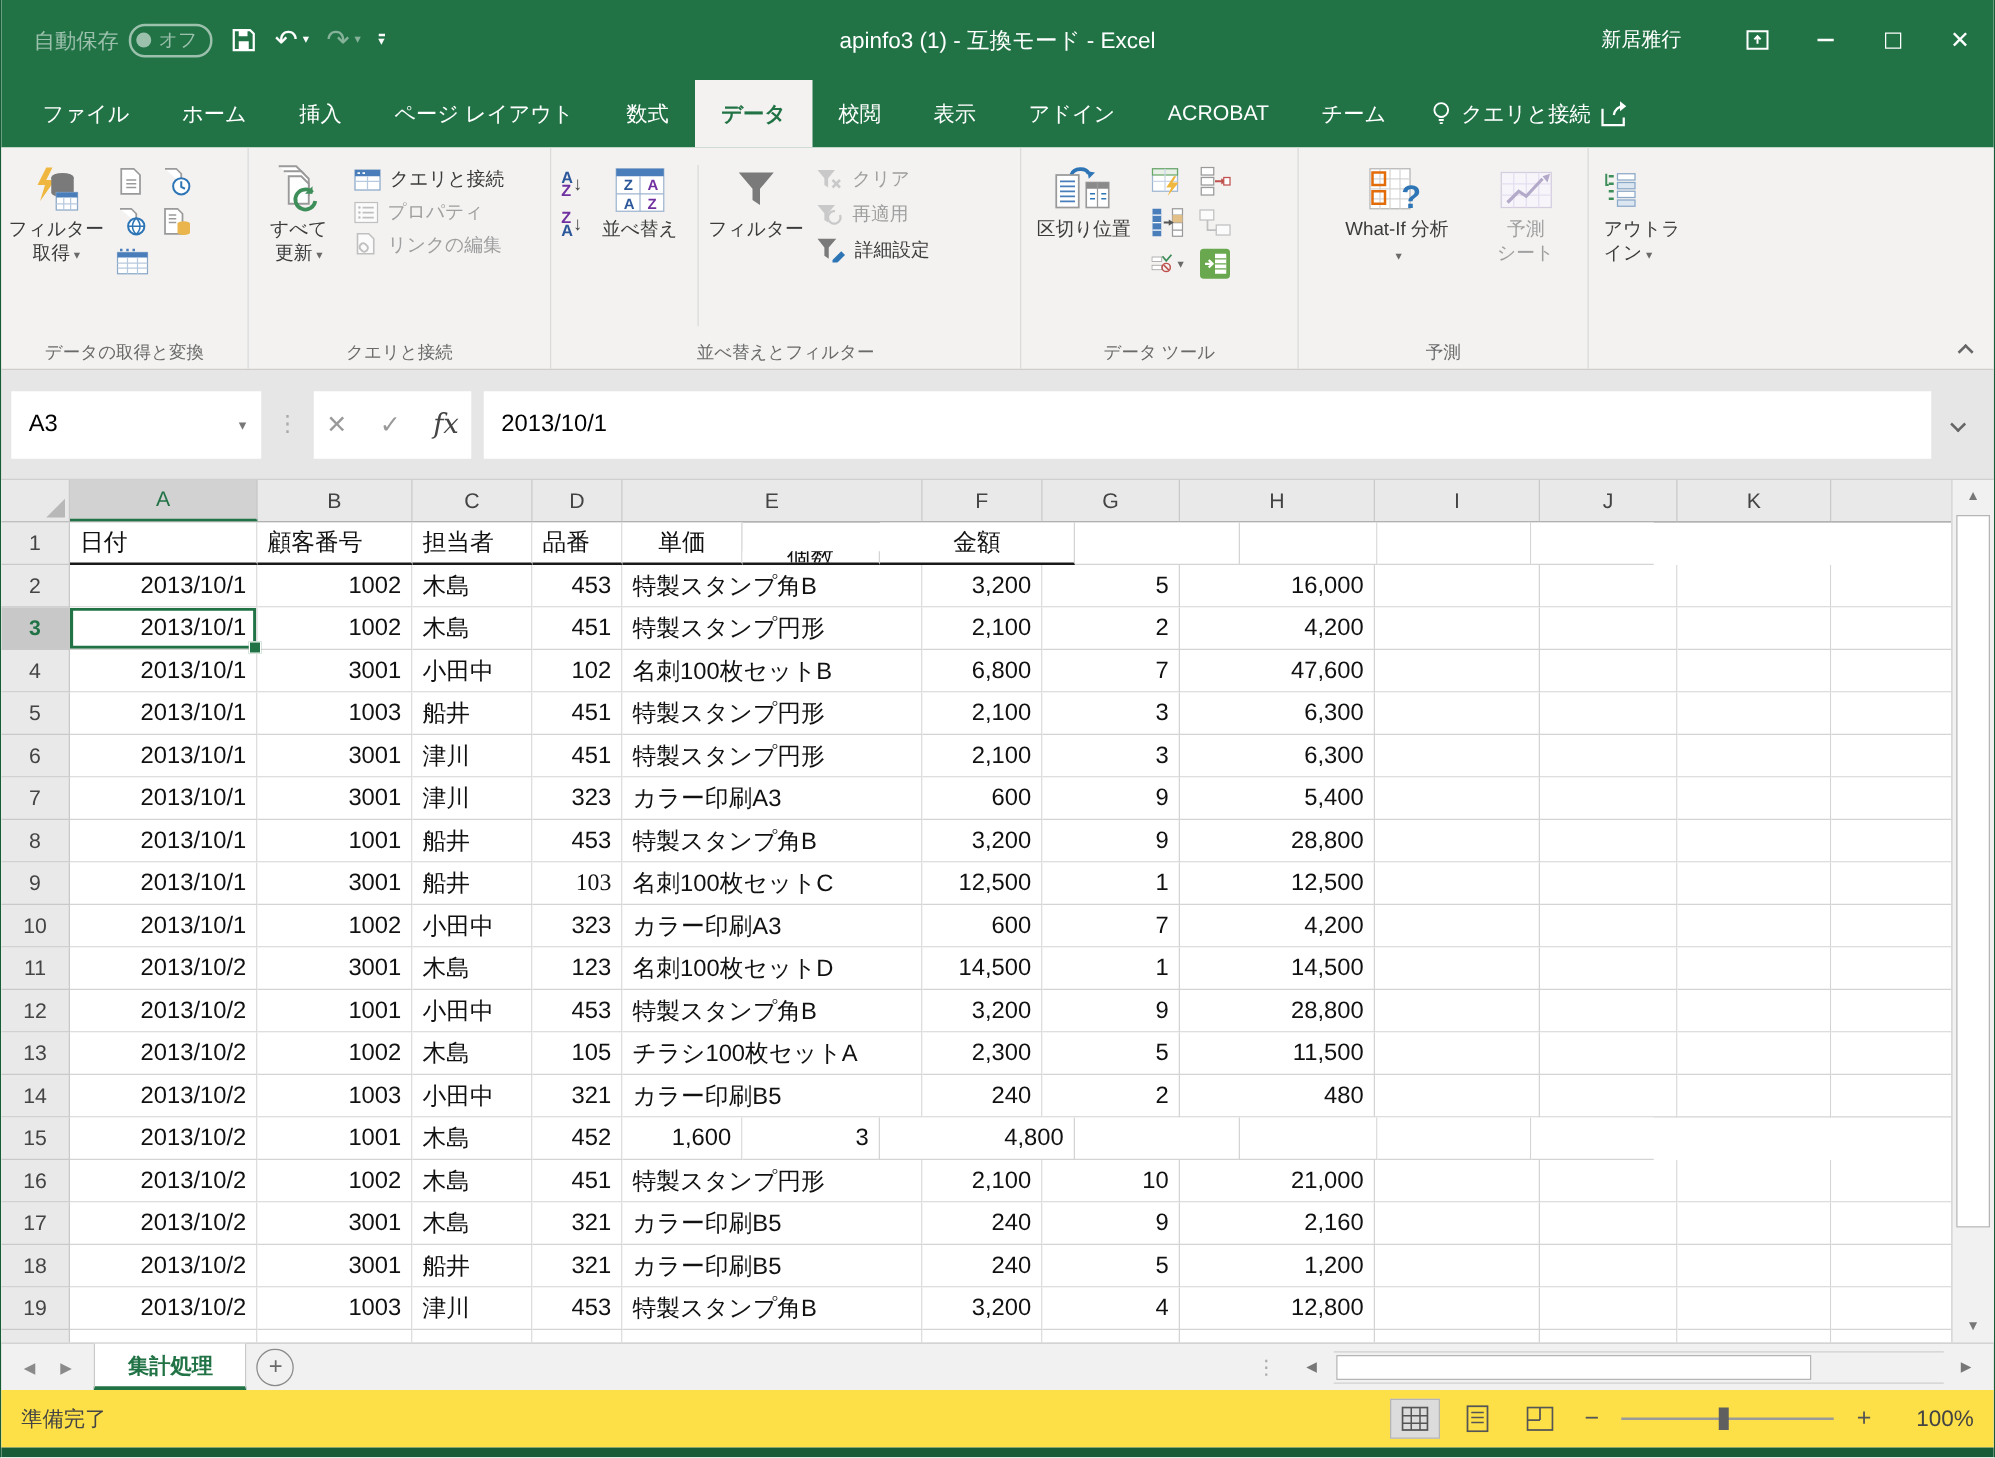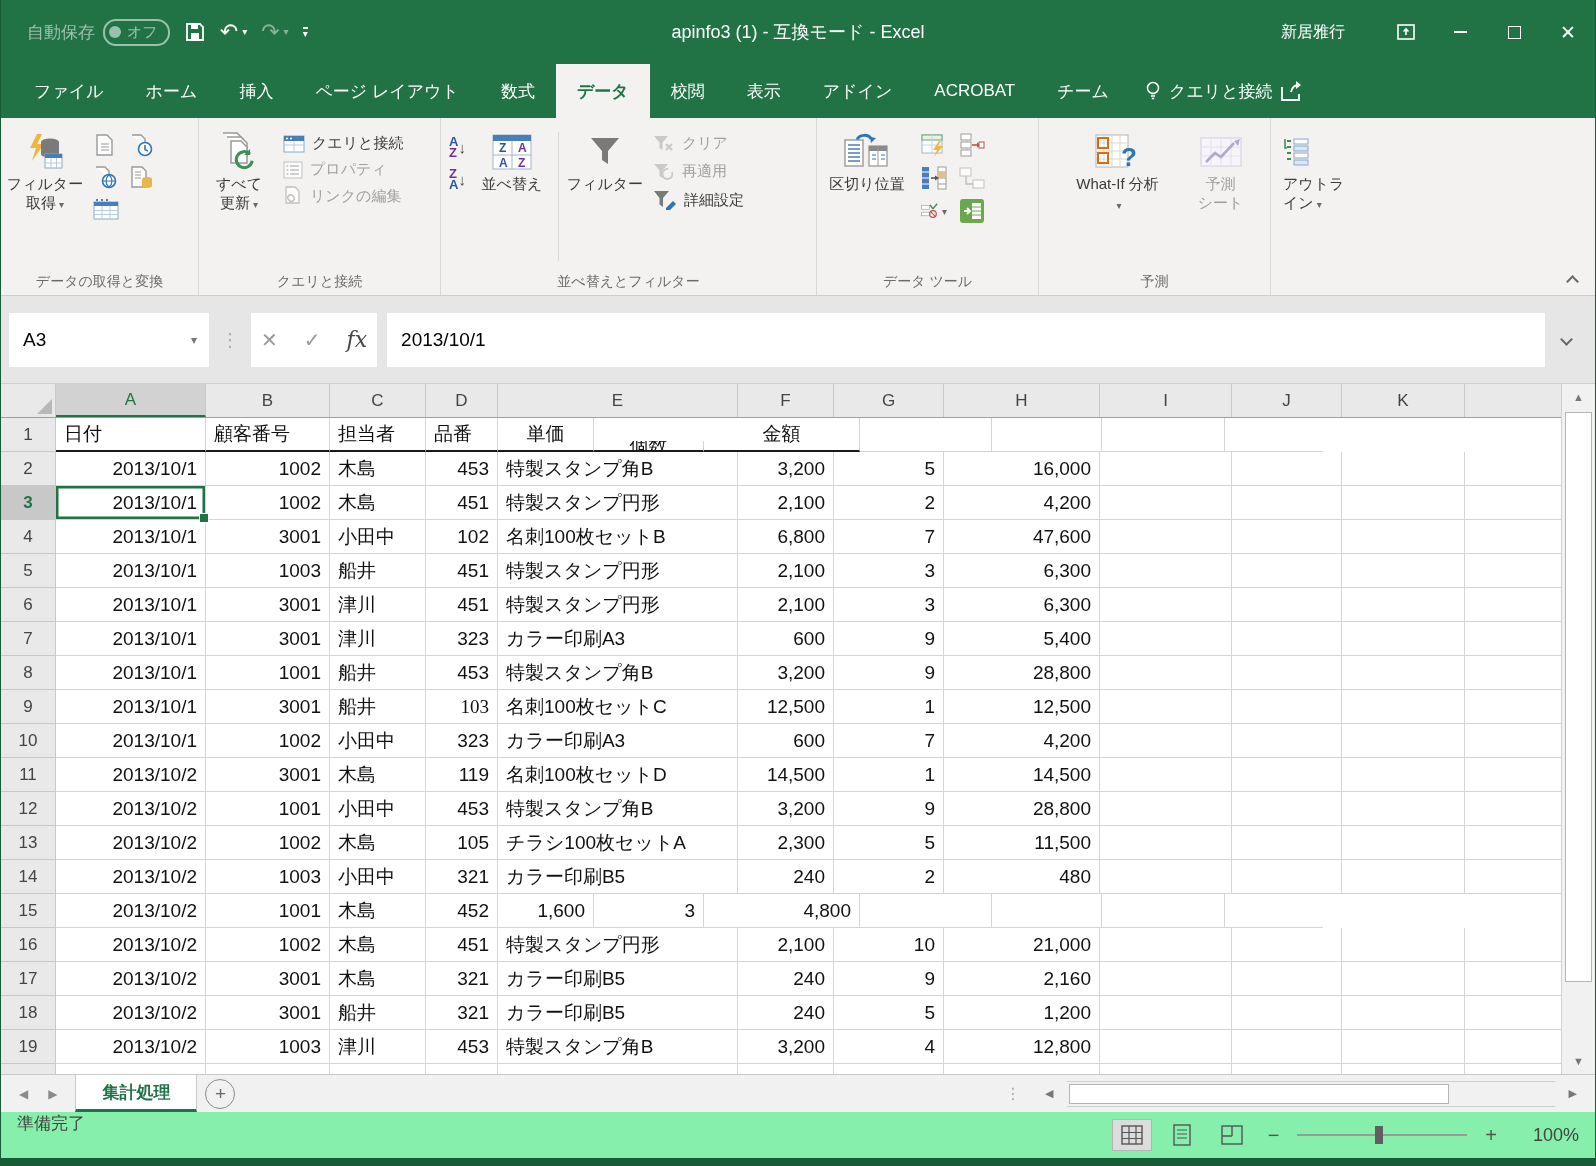--- a/index.html
+++ b/index.html
@@ -96,21 +96,21 @@
   .stab.active{background:#fff; color:var(--green); font-weight:bold; border-bottom:3px solid var(--green); border-left:1px solid #c9c9c9; border-right:1px solid #c9c9c9;}
   .addsheet{width:30px; height:30px; margin:4px 8px; border:1.5px solid #8a8a8a; border-radius:50%; background:none; color:#6a6a6a; font-size:19px; line-height:1; cursor:pointer; align-self:center;}
   .sb-flex{flex:1;}
   .sb-dots{display:flex; align-items:center; color:#aaa; font-size:16px; padding:0 14px;}
   .hscroll{display:flex; align-items:center; width:560px; padding-right:8px; gap:4px;}
   .harrow{color:#777; font-size:11px; padding:0 10px; cursor:pointer;}
   .htrack{flex:1; height:26px; position:relative; border-top:1px solid #d0d0d0; border-bottom:1px solid #d0d0d0;}
   .hthumb{position:absolute; left:2px; top:2px; bottom:2px; width:380px; background:#fff; border:1px solid #b5b5b5; cursor:grab;}
 
   
-  .statusbar{height:46px; background:#86efac; display:flex; padding:0 16px; flex:none; color:#444;}
+  .statusbar{height:46px; background:#fde047; display:flex; align-items:center; padding:0 16px; flex:none; color:#444;}
   .status{font-size:17px;}
   .sb-right{margin-left:auto; display:flex; align-items:center; gap:10px;}
   .viewbtn{width:40px; height:32px; background:none; border:1px solid transparent; display:flex; align-items:center; justify-content:center; cursor:pointer;}
   .viewbtn.active{background:#dcdcdc; border-color:#b5b5b5;}
   .zoom-ctl{font-size:20px; color:#555; cursor:pointer; padding:0 6px;}
   .zslider{width:170px; height:20px; position:relative; cursor:pointer; margin:0 2px;}
   .ztrack{position:absolute; left:0; right:0; top:9px; height:2px; background:#9a9a9a;}
   .zthumb{position:absolute; left:78px; top:1px; width:8px; height:18px; background:#5f5f5f;}
   .zoomlvl{font-size:18px; margin-left:10px; min-width:56px; text-align:right;}
   .bottomstrip{height:8px; background:var(--greendark); flex:none;}
@@ -692,21 +692,21 @@
             <div class="cell al" style="width: 132px;"></div>
             <div class="cell al" style="width: 110px;"></div>
             <div class="cell al" style="width: 123px;"></div>
             <div class="cell al" style="width: 98px; border-right: none;"></div>
           </div>
           <div class="grow">
             <div class="rhdr">11</div>
             <div class="cell ar" style="width: 150px;">2013/10/2</div>
             <div class="cell ar" style="width: 124px;">3001</div>
             <div class="cell al" style="width: 96px;">木島</div>
-            <div class="cell ar" style="width: 72px;">119</div>
+            <div class="cell ar" style="width: 72px;">123</div>
             <div class="cell al" style="width: 240px;">名刺100枚セットD</div>
             <div class="cell ar" style="width: 96px;">14,500</div>
             <div class="cell ar" style="width: 110px;">1</div>
             <div class="cell ar" style="width: 156px;">14,500</div>
             <div class="cell al" style="width: 132px;"></div>
             <div class="cell al" style="width: 110px;"></div>
             <div class="cell al" style="width: 123px;"></div>
             <div class="cell al" style="width: 98px; border-right: none;"></div>
           </div>
           <div class="grow">

